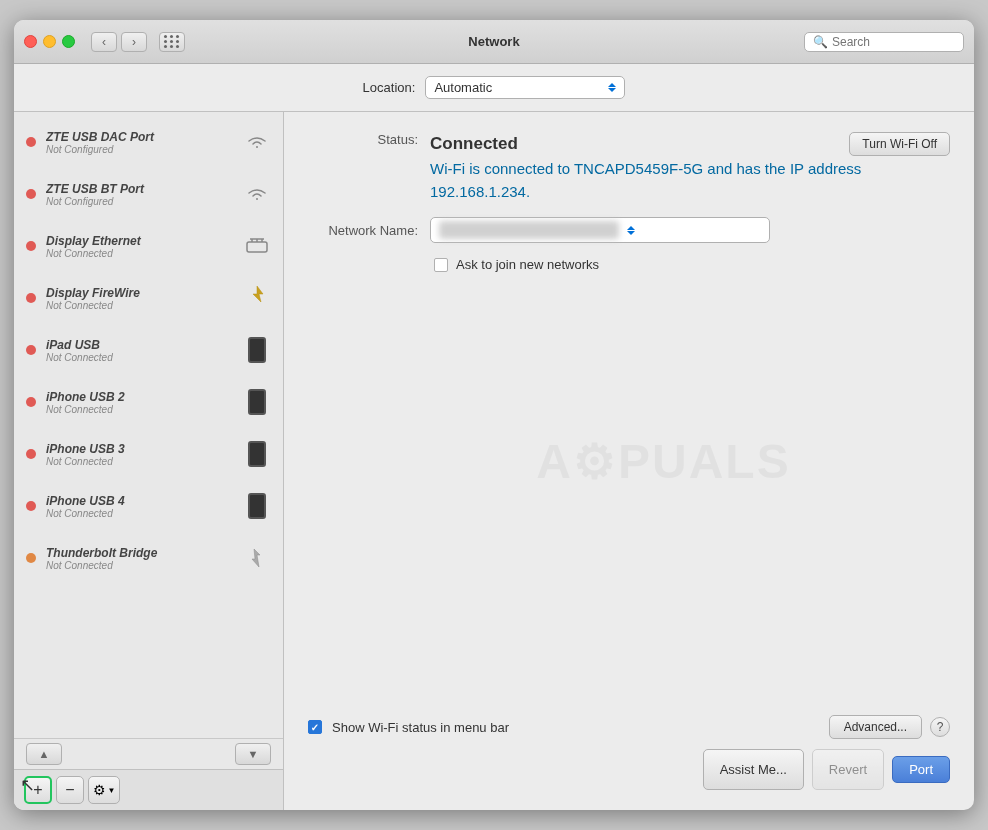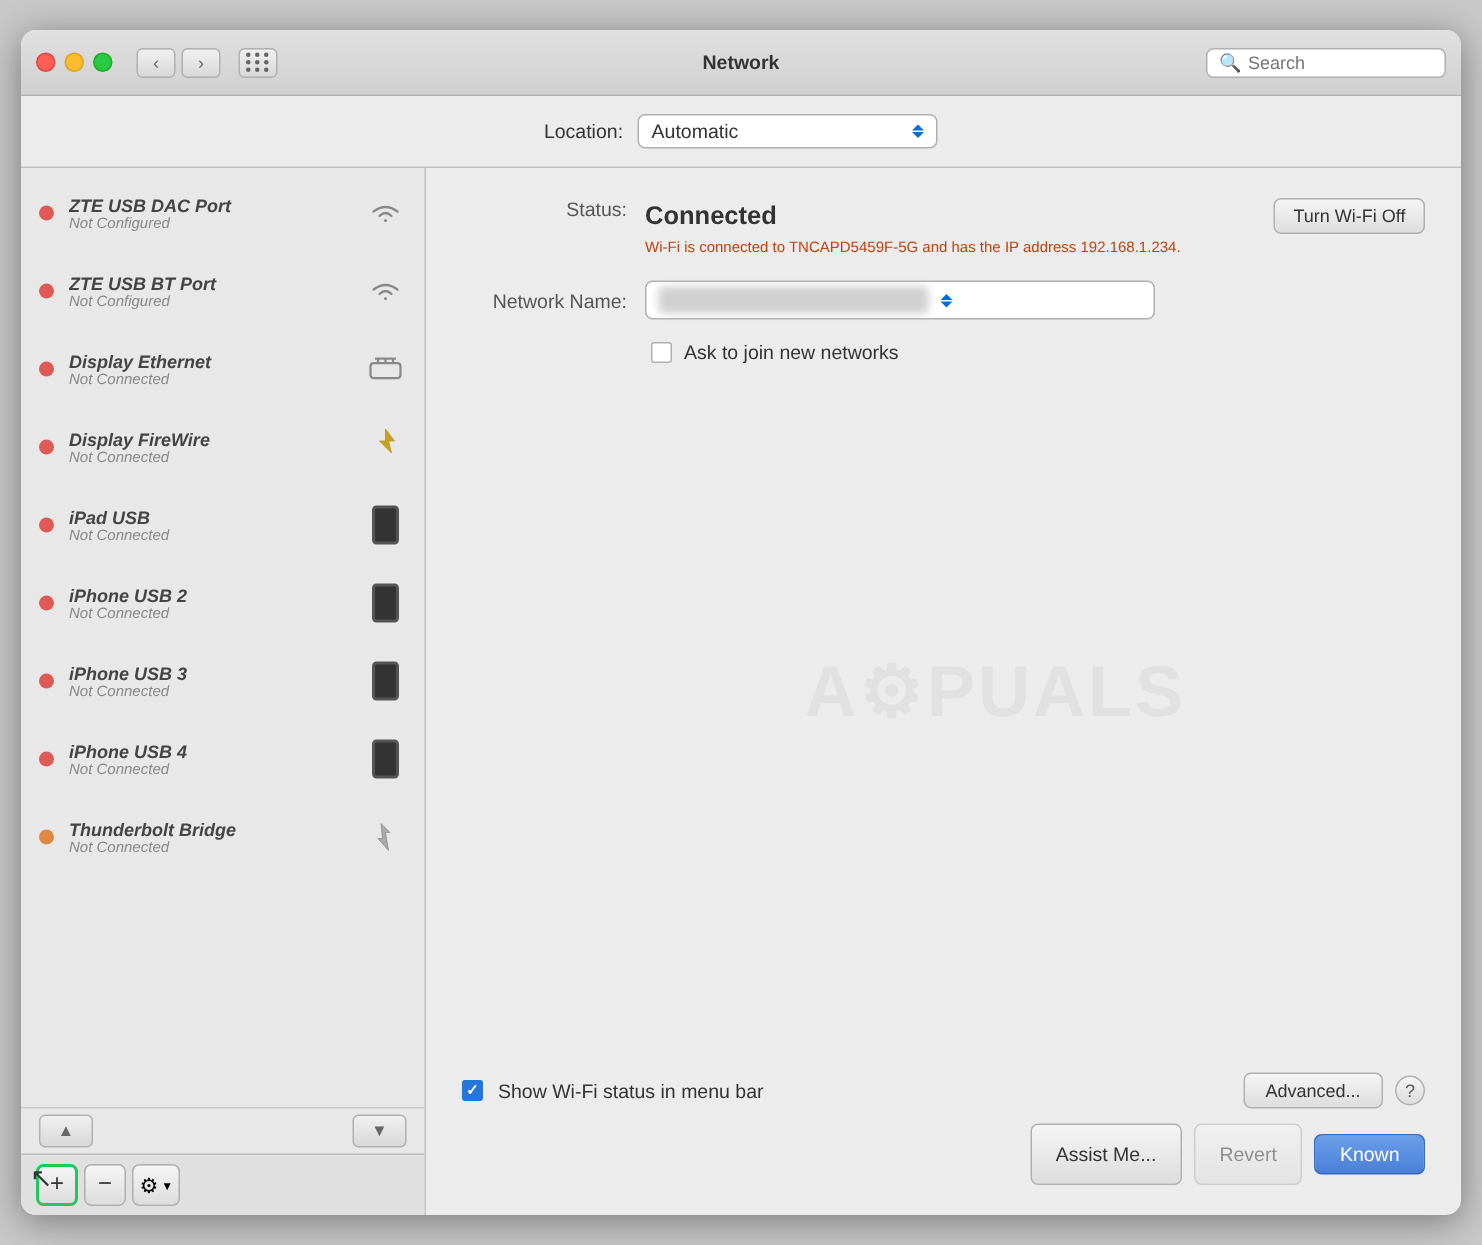--- a/index.html
+++ b/index.html
@@ -309,22 +309,22 @@
       font-weight: 500;
       min-width: 110px;
       text-align: right;
     }
     .status-value {
       font-size: 17px;
       font-weight: 700;
       color: #333;
     }
     .status-desc {
-      font-size: 10px;
-      color: #c2410c;
+      font-size: 15px;
+      color: #0369a1;
       line-height: 1.5;
     }
     .turn-wifi-btn {
       margin-left: auto;
       padding: 4px 12px;
       background: linear-gradient(to bottom, #f5f5f5, #ddd);
       border: 1px solid #b0b0b0;
       border-radius: 5px;
       font-size: 12px;
       color: #333;
@@ -747,19 +747,19 @@
           <span class="checkbox-label">Show Wi-Fi status in menu bar</span>
           <div class="advanced-row" style="margin-left:auto;display:flex;gap:8px;align-items:center;">
             <button class="advanced-btn">Advanced...</button>
             <div class="help-btn">?</div>
           </div>
         </div>
 
         <div class="bottom-buttons">
           <button class="btn-secondary">Assist Me...</button>
           <button class="btn-secondary btn-disabled">Revert</button>
-          <button class="btn-primary">Known</button>
+          <button class="btn-primary">Port</button>
         </div>
       </div>
 
     </div>
   </div>
 </div>
 
 </body></html>

